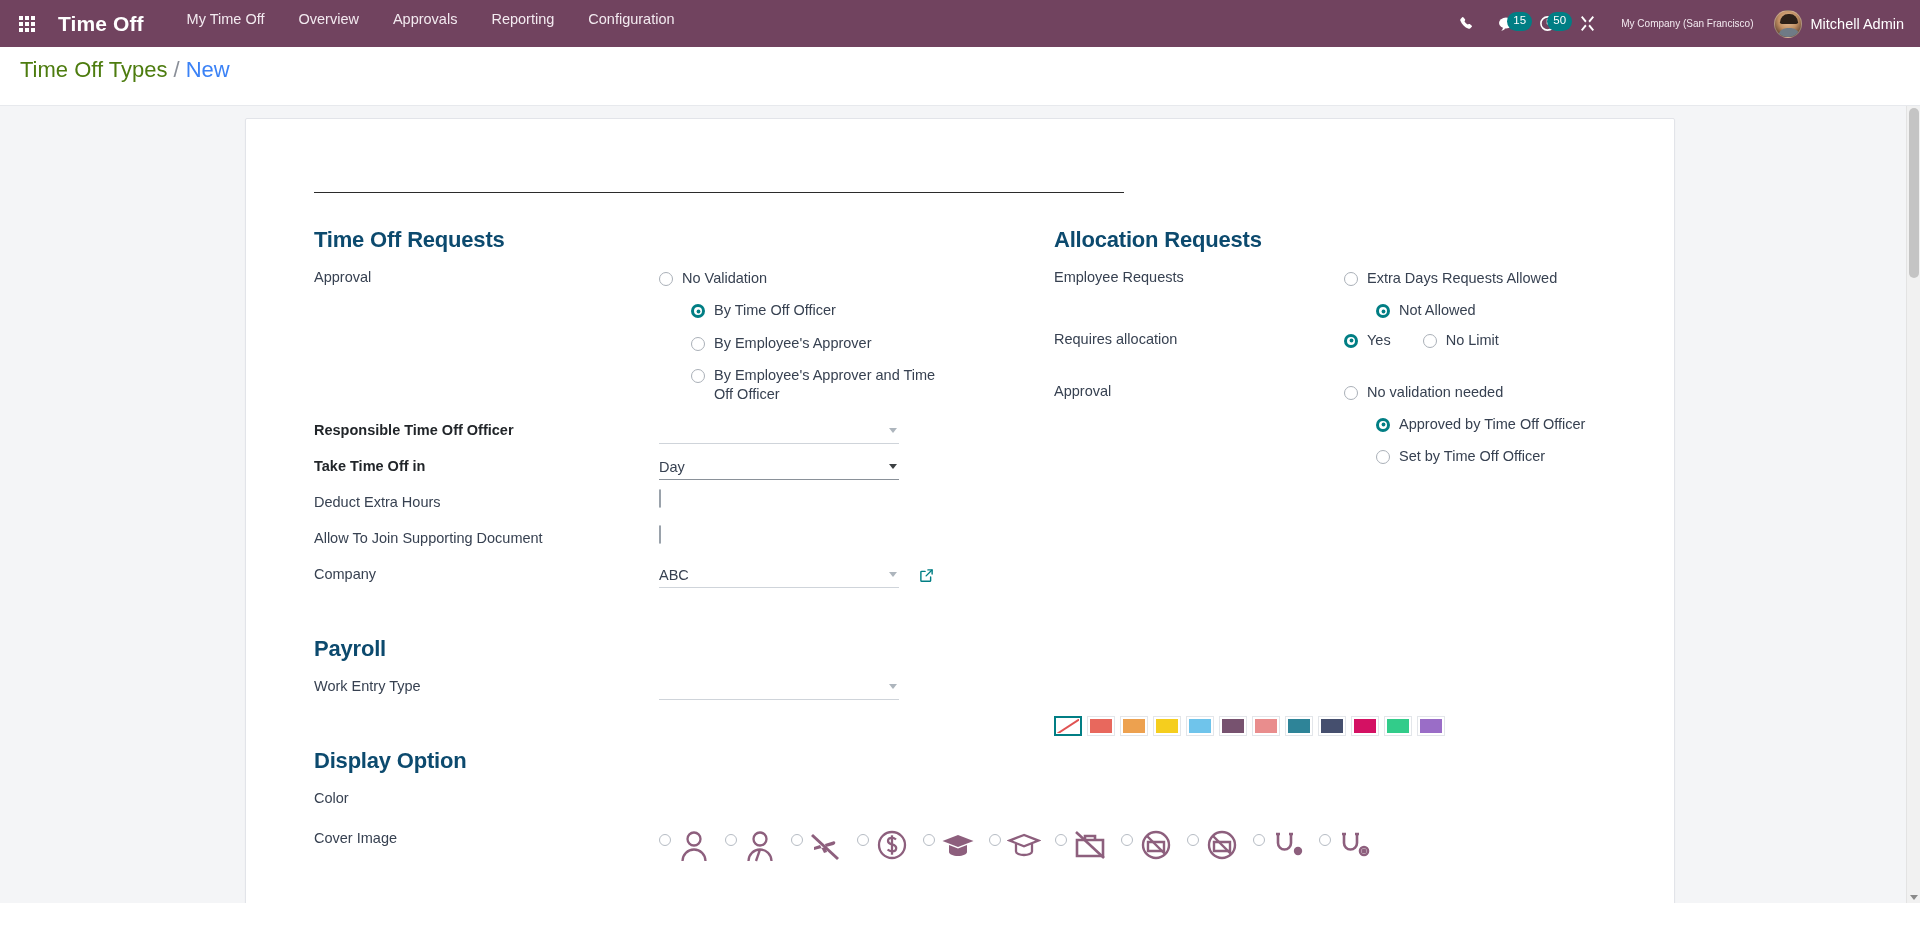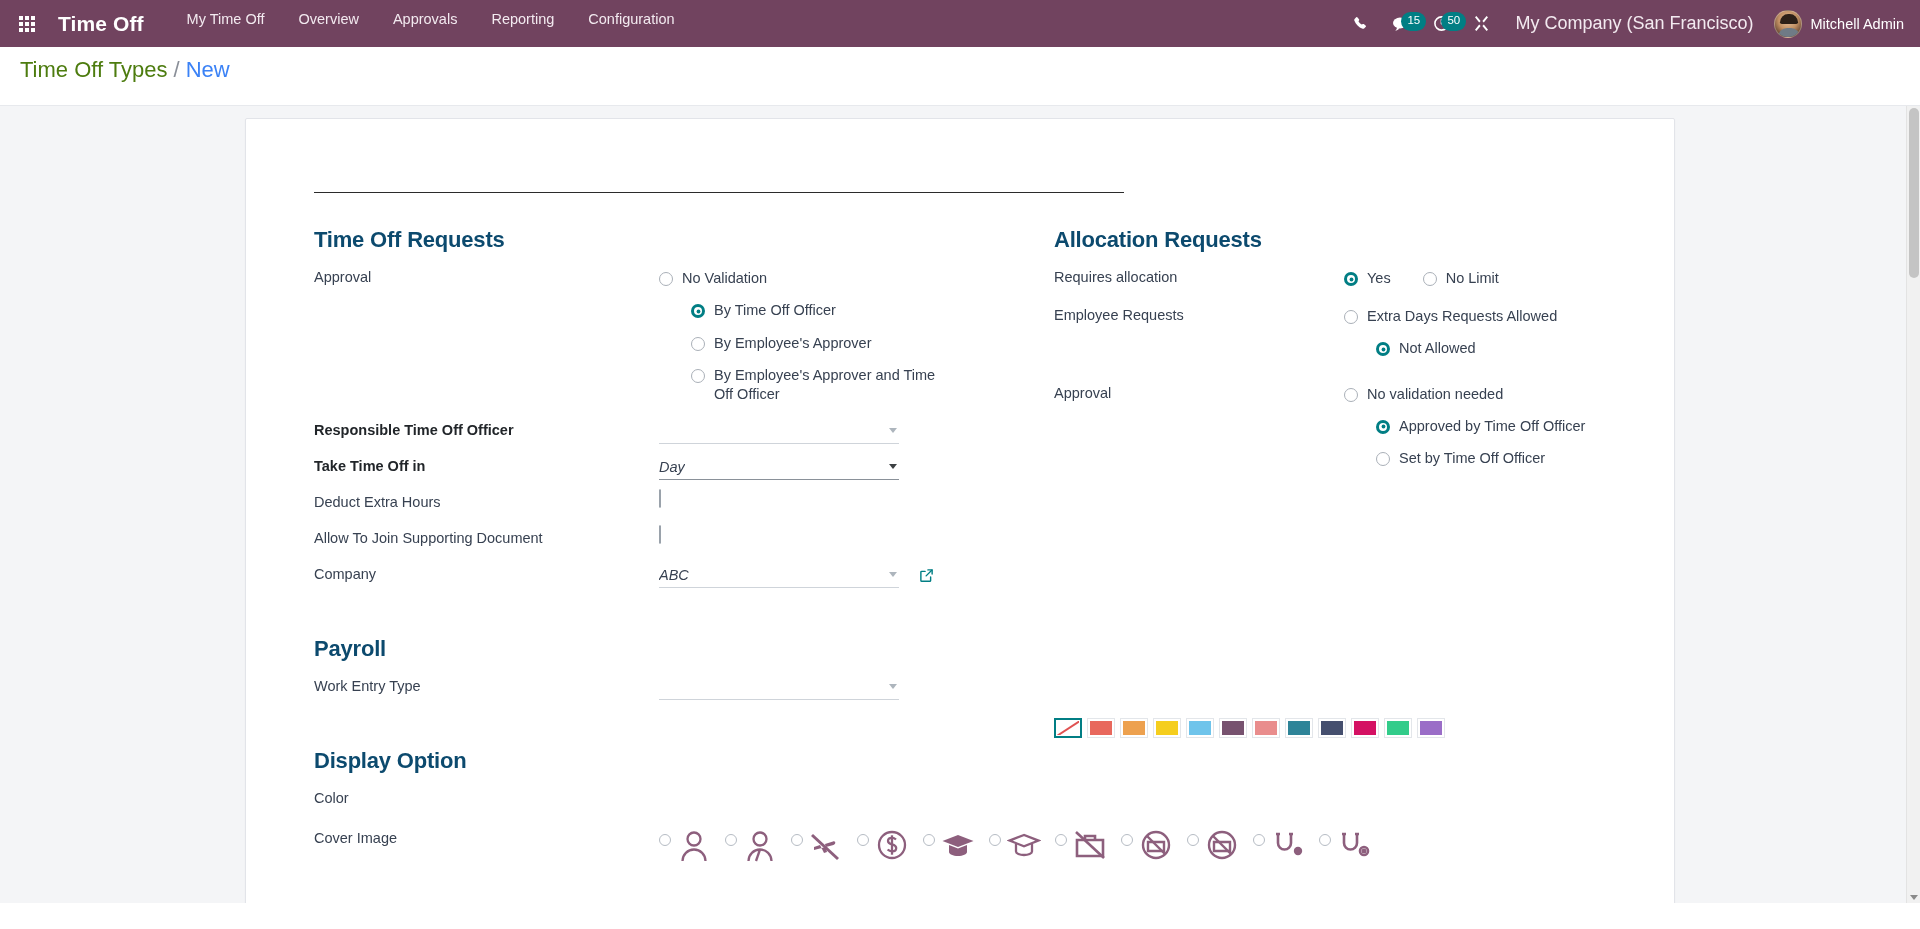--- a/index.html
+++ b/index.html
@@ -75,21 +75,21 @@
     color: #fff;
     border-radius: 10px;
     font-size: 11.5px;
     line-height: 1;
     padding: 3px 6px 4px;
     font-weight: 500;
     min-width: 20px;
     text-align: center;
   }
   .company-name {
-    font-size: 18px;
+    font-size: 10px;
     color: #f3eaf0;
     padding: 0 14px;
     cursor: pointer;
     white-space: nowrap;
   }
   .user-box {
     display: flex; align-items: center; gap: 9px;
     padding-left: 6px; cursor: pointer;
   }
   .avatar {
@@ -242,21 +242,20 @@
     width: 240px;
     border-bottom: 1px solid #cfd4da;
     height: 26px;
     display: flex;
     align-items: center;
     justify-content: space-between;
     font-size: 14.5px;
     color: #374151;
     cursor: text;
     padding-right: 2px;
-    font-style: italic;
   }
   .input-line.active { border-bottom: 1px solid #8a9199; }
   .input-line .val { overflow: hidden; white-space: nowrap; }
   .caret {
     width: 0; height: 0;
     border-left: 4.5px solid transparent;
     border-right: 4.5px solid transparent;
     border-top: 5px solid #adb5bd;
     margin-left: 8px;
     flex: 0 0 auto;
@@ -619,47 +618,47 @@
                   </span>
                 </div>
               </div>
             </div>
           </div>
         </div>
 
         <div class="col right">
           <h2 class="sec">Allocation Requests</h2>
 
+          <div class="row" style="margin-top:8px;">
+            <div class="lbl" style="width:290px;flex:0 0 290px;">Employee Requests</div>
+            <div class="fld">
+              <div class="radio-list">
+                <label class="radio-opt">
+                  <span class="rdo"></span>
+                  <span>Extra Days Requests Allowed</span>
+                </label>
+                <label class="radio-opt">
+                  <span class="rdo on"></span>
+                  <span>Not Allowed</span>
+                </label>
+              </div>
+            </div>
+          </div>
+
           <div class="row">
             <div class="lbl" style="width:290px;flex:0 0 290px;">Requires allocation</div>
             <div class="fld">
               <div class="radio-line" style="padding-top:4px;">
                 <label class="radio-opt">
                   <span class="rdo on"></span>
                   <span>Yes</span>
                 </label>
                 <label class="radio-opt">
                   <span class="rdo"></span>
                   <span>No Limit</span>
-                </label>
-              </div>
-            </div>
-          </div>
-
-          <div class="row" style="margin-top:8px;">
-            <div class="lbl" style="width:290px;flex:0 0 290px;">Employee Requests</div>
-            <div class="fld">
-              <div class="radio-list">
-                <label class="radio-opt">
-                  <span class="rdo"></span>
-                  <span>Extra Days Requests Allowed</span>
-                </label>
-                <label class="radio-opt">
-                  <span class="rdo on"></span>
-                  <span>Not Allowed</span>
                 </label>
               </div>
             </div>
           </div>
 
           <div class="row" style="margin-top:22px;">
             <div class="lbl" style="width:290px;flex:0 0 290px;">Approval</div>
             <div class="fld">
               <div class="radio-list">
                 <label class="radio-opt">

